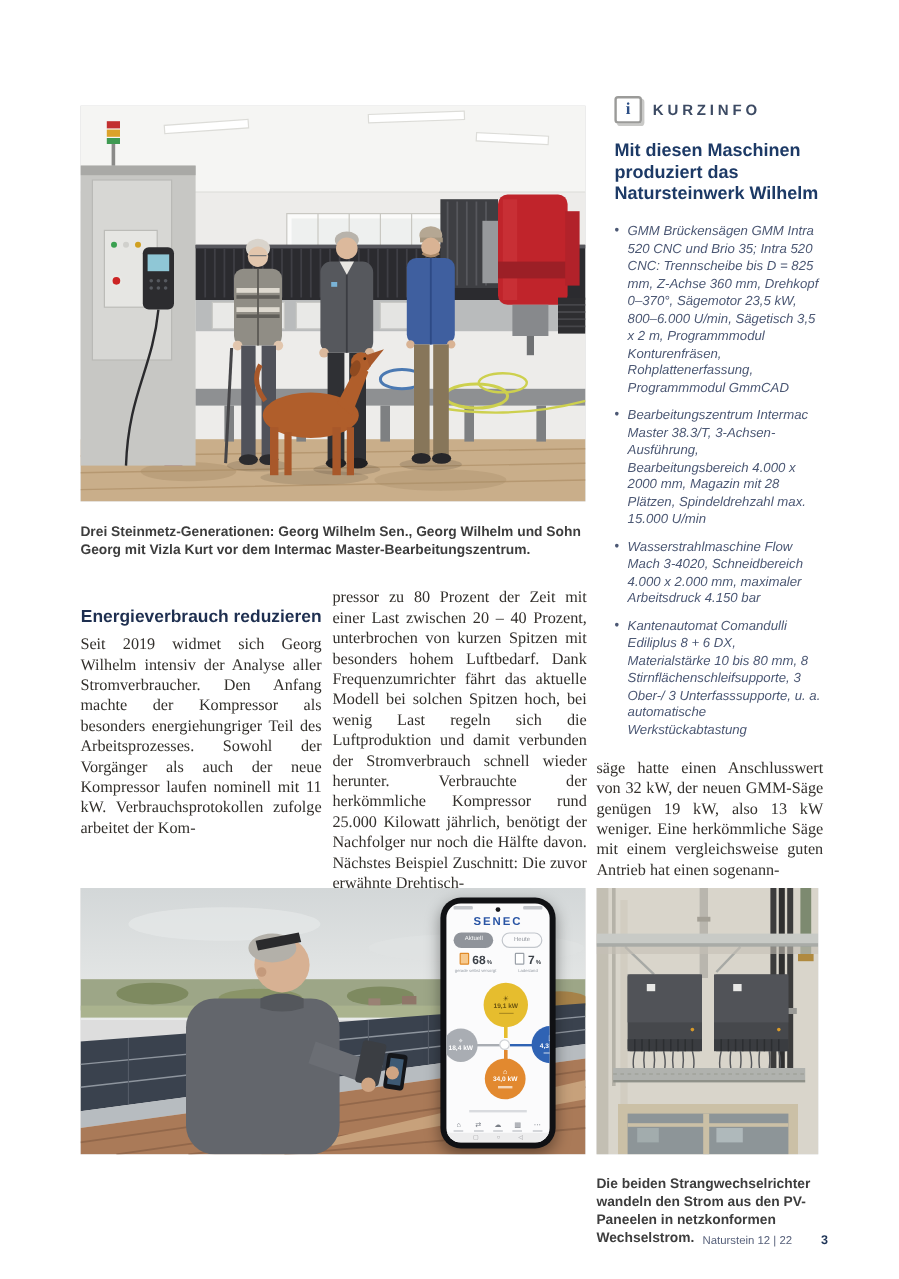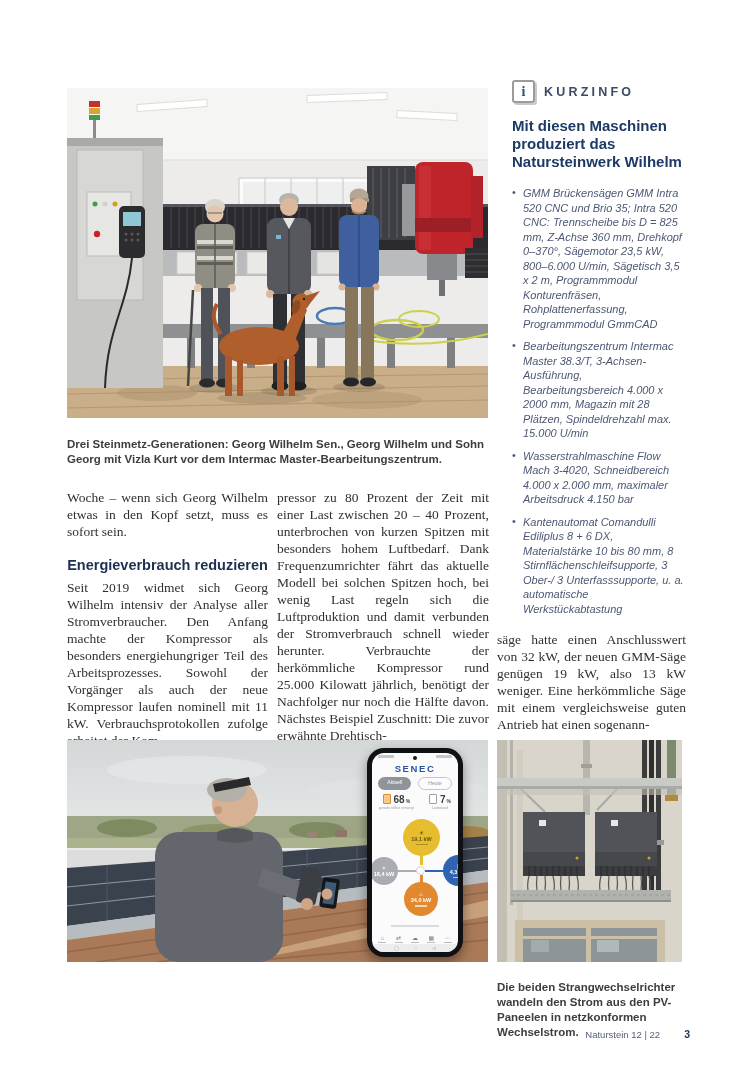--- a/index.html
+++ b/index.html
@@ -16,21 +16,21 @@
   #top-caption{left:67px;top:425px;width:421px;}
   #bl-caption{left:67px;top:968px;width:421px;}
   #br-caption{left:497px;top:968px;width:189px;}
 
   .bodycol{position:absolute;font-family:"Liberation Serif",serif;font-size:13.5px;line-height:17px;
            color:#33302c;text-align:justify;}
   #col1{left:67px;top:489px;width:201px;}
   #col2{left:277px;top:489px;width:212px;}
   #col3{left:497px;top:631px;width:189px;}
   .subhead{font-family:"Liberation Sans",sans-serif;font-weight:bold;font-size:14.5px;line-height:18px;
-           color:#1e2f50;margin:16px 0 5px 0;text-align:center;}
+           color:#1e2f50;margin:16px 0 5px 0;text-align:right;}
   #col1 p,#col2 p,#col3 p{margin:0;}
 
   .sidebar{position:absolute;left:512px;top:80px;width:172px;}
   .kurz-header{display:flex;align-items:center;gap:9px;}
   .info-icon{width:19px;height:19px;border:2px solid #9b9b99;border-radius:3px;color:#2d4f86;
              font-weight:bold;font-size:14px;display:flex;align-items:center;justify-content:center;
              font-family:"Liberation Serif",serif;box-shadow:2px 2px 0 #c9c9c7;}
   .kurz-label{font-size:12.5px;letter-spacing:3.2px;color:#3c4a63;font-weight:600;}
   .kurz-title{margin-top:14px;font-size:15px;line-height:18px;font-weight:bold;color:#1d3a66;}
   .bullets{margin-top:11px;}
@@ -258,21 +258,20 @@
     <h3 class="kurz-title">Mit diesen Maschinen produziert das Natursteinwerk Wilhelm</h3>
     <div class="bullets">
       <div class="bullet"><span class="bullet-marker">•</span><span>GMM Brückensägen GMM Intra 520 CNC und Brio 35; Intra 520 CNC: Trennscheibe bis D = 825 mm, Z-Achse 360 mm, Drehkopf 0–370°, Sägemotor 23,5 kW, 800–6.000 U/min, Sägetisch 3,5 x 2 m, Programmmodul Konturenfräsen, Rohplattenerfassung, Programmmodul GmmCAD</span></div>
       <div class="bullet"><span class="bullet-marker">•</span><span>Bearbeitungszentrum Intermac Master 38.3/T, 3-Achsen-Ausführung, Bearbeitungsbereich 4.000 x 2000 mm, Magazin mit 28 Plätzen, Spindeldrehzahl max. 15.000 U/min</span></div>
       <div class="bullet"><span class="bullet-marker">•</span><span>Wasserstrahlmaschine Flow Mach 3-4020, Schneidbereich 4.000 x 2.000 mm, maximaler Arbeitsdruck 4.150 bar</span></div>
       <div class="bullet"><span class="bullet-marker">•</span><span>Kantenautomat Comandulli Ediliplus 8 + 6 DX, Materialstärke 10 bis 80 mm, 8 Stirnflächenschleifsupporte, 3 Ober-/ 3 Unterfasssupporte, u. a. automatische Werkstückabtastung</span></div>
     </div>
   </aside>
 
   <div class="bodycol" id="col1">
-    <p>Woche – wenn sich Georg Wilhelm etwas in den Kopf setzt, muss es sofort sein.</p>
     <h2 class="subhead">Energieverbrauch reduzieren</h2>
     <p>Seit 2019 widmet sich Georg Wilhelm intensiv der Analyse aller Stromverbraucher. Den Anfang machte der Kompressor als besonders energiehungriger Teil des Arbeitsprozesses. Sowohl der Vorgänger als auch der neue Kompressor laufen nominell mit 11 kW. Verbrauchsprotokollen zufolge arbeitet der Kom-</p>
   </div>
   <div class="bodycol" id="col2">
     <p>pressor zu 80 Prozent der Zeit mit einer Last zwischen 20 – 40 Prozent, unterbrochen von kurzen Spitzen mit besonders hohem Luftbedarf. Dank Frequenzumrichter fährt das aktuelle Modell bei solchen Spitzen hoch, bei wenig Last regeln sich die Luftproduktion und damit verbunden der Stromverbrauch schnell wieder herunter. Verbrauchte der herkömmliche Kompressor rund 25.000 Kilowatt jährlich, benötigt der Nachfolger nur noch die Hälfte davon. Nächstes Beispiel Zuschnitt: Die zuvor erwähnte Drehtisch-</p>
   </div>
   <div class="bodycol" id="col3">
     <p>säge hatte einen Anschlusswert von 32 kW, der neuen GMM-Säge genügen 19 kW, also 13 kW weniger. Eine herkömmliche Säge mit einem vergleichsweise guten Antrieb hat einen sogenann-</p>
   </div>
 

